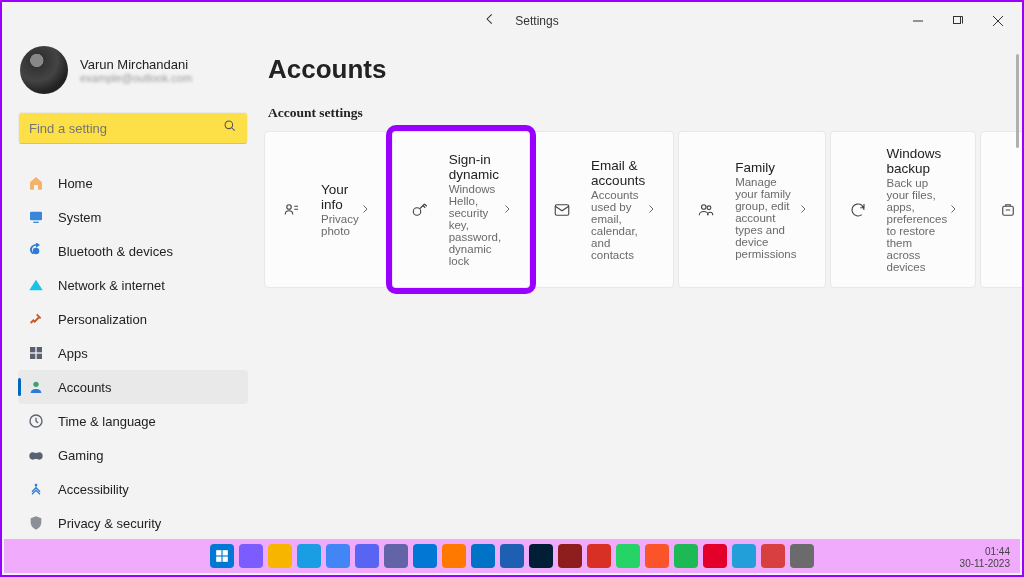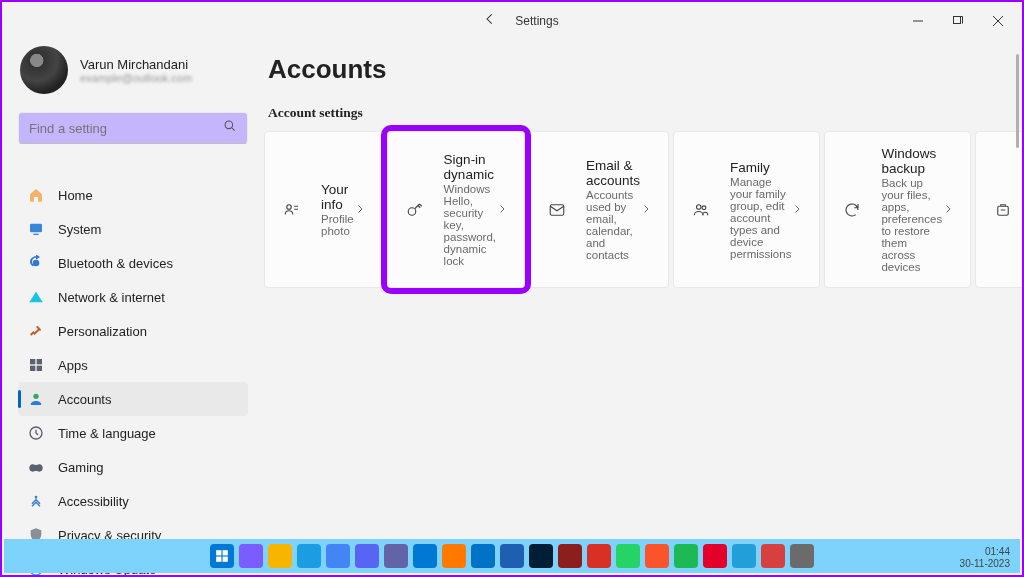--- a/index.html
+++ b/index.html
@@ -13,21 +13,21 @@
 
 .container { display: flex; height: 502px; }
 
 .sidebar { width: 256px; padding: 6px 10px 0 16px; }
 
 .profile { display: flex; align-items: center; margin-bottom: 18px; padding-left: 2px; }
 .avatar { width: 48px; height: 48px; border-radius: 50%; background: radial-gradient(circle at 35% 30%, #888 14%, #333 15%, #444 45%, #222 70%); margin-right: 12px; flex-shrink: 0; }
 .profile-name { font-size: 13px; font-weight: 400; color: #222; }
 .profile-email { font-size: 11px; color: #999; filter: blur(1.5px); }
 
-.search { display: flex; align-items: center; background: #c4b5fd; border: 1px solid #eaeaea; border-bottom-color: #bfbfbf; border-radius: 4px; height: 32px; padding: 0 10px; margin-bottom: 34px; }
+.search { display: flex; align-items: center; background: #fde047; border: 1px solid #eaeaea; border-bottom-color: #bfbfbf; border-radius: 4px; height: 32px; padding: 0 10px; margin-bottom: 22px; }
 .search input { flex: 1; border: 0; background: transparent; outline: none; font-size: 13px; color: #666; }
 .search .mag { color: #555; }
 
 .nav { }
 .nav-item { display: flex; align-items: center; height: 34px; padding-left: 10px; border-radius: 4px; font-size: 13px; color: #222; cursor: pointer; position: relative; }
 .nav-item.active { background: #e9e9e9; }
 .nav-item.active::before { content: ""; position: absolute; left: 0; top: 8px; bottom: 8px; width: 3px; background: #0067c0; border-radius: 3px; }
 .nav-icon { width: 16px; height: 16px; margin-right: 14px; display: flex; align-items: center; justify-content: center; font-size: 14px; }
 
 .main { flex: 1; padding: 14px 22px 0 6px; overflow: hidden; }
@@ -38,21 +38,21 @@
 .card { background: #fcfcfc; border: 1px solid #e8e8e8; border-radius: 4px; display: flex; align-items: center; padding: 14px 16px; cursor: pointer; position: relative; }
 .card.highlight { outline: 6px solid #9a00ff; outline-offset: 0; z-index: 2; }
 .card-icon { width: 22px; display: flex; justify-content: center; color: #444; margin-right: 18px; flex-shrink: 0; }
 .card-body { flex: 1; min-width: 0; }
 .card-title { font-size: 13.5px; color: #222; }
 .card-sub { font-size: 11.5px; color: #6a6a6a; margin-top: 1px; }
 .chev { color: #666; flex-shrink: 0; }
 
 .scrollbar { position: absolute; right: 3px; top: 52px; width: 3px; height: 94px; background: #b0b0b0; border-radius: 2px; }
 
-.taskbar { position: absolute; bottom: 2px; left: 2px; right: 2px; height: 34px; background: #7dd3fc; display: flex; align-items: center; justify-content: center; }
+.taskbar { position: absolute; bottom: 2px; left: 2px; right: 2px; height: 34px; background: #f0abfc; display: flex; align-items: center; justify-content: center; }
 .tb-icons { display: flex; gap: 5px; align-items: center; }
 .tb-icon { width: 24px; height: 24px; border-radius: 4px; display: flex; align-items: center; justify-content: center; font-size: 13px; color: #fff; flex-shrink: 0; }
 .tb-time { position: absolute; right: 10px; bottom: 3px; text-align: right; font-size: 10px; color: #444; line-height: 12px; }
 </style>
 </head>
 <body>
 
 <div class="titlebar">
   <span class="back">
     <svg width="14" height="14" viewBox="0 0 24 24" fill="none" stroke="currentColor" stroke-width="1.8">
@@ -214,21 +214,21 @@
     <div class="cards" id="cards-list">
         <div class="card">
           <span class="card-icon">
             <svg width="18" height="18" viewBox="0 0 24 24" fill="none" stroke="currentColor" stroke-width="1.5">
               <circle cx="8" cy="8" r="3"></circle>
               <path d="M3 18c0-3 2-5 5-5s5 2 5 5M15 7h5M15 11h5"></path>
             </svg>
           </span>
           <div class="card-body">
             <div class="card-title">Your info</div>
-            <div class="card-sub">Profile photo</div>
+            <div class="card-sub">Privacy photo</div>
           </div>
           <span class="chev"><svg width="12" height="12" viewBox="0 0 24 24" fill="none" stroke="currentColor" stroke-width="2">
               <path d="M9 5l7 7-7 7"></path>
             </svg></span>
         </div>
         <div class="card highlight">
           <span class="card-icon">
             <svg width="18" height="18" viewBox="0 0 24 24" fill="none" stroke="currentColor" stroke-width="1.5">
               <circle cx="8" cy="14" r="5"></circle>
               <path d="M12 10l6-6m-2 2l3 3m-1-5l3 3"></path>

